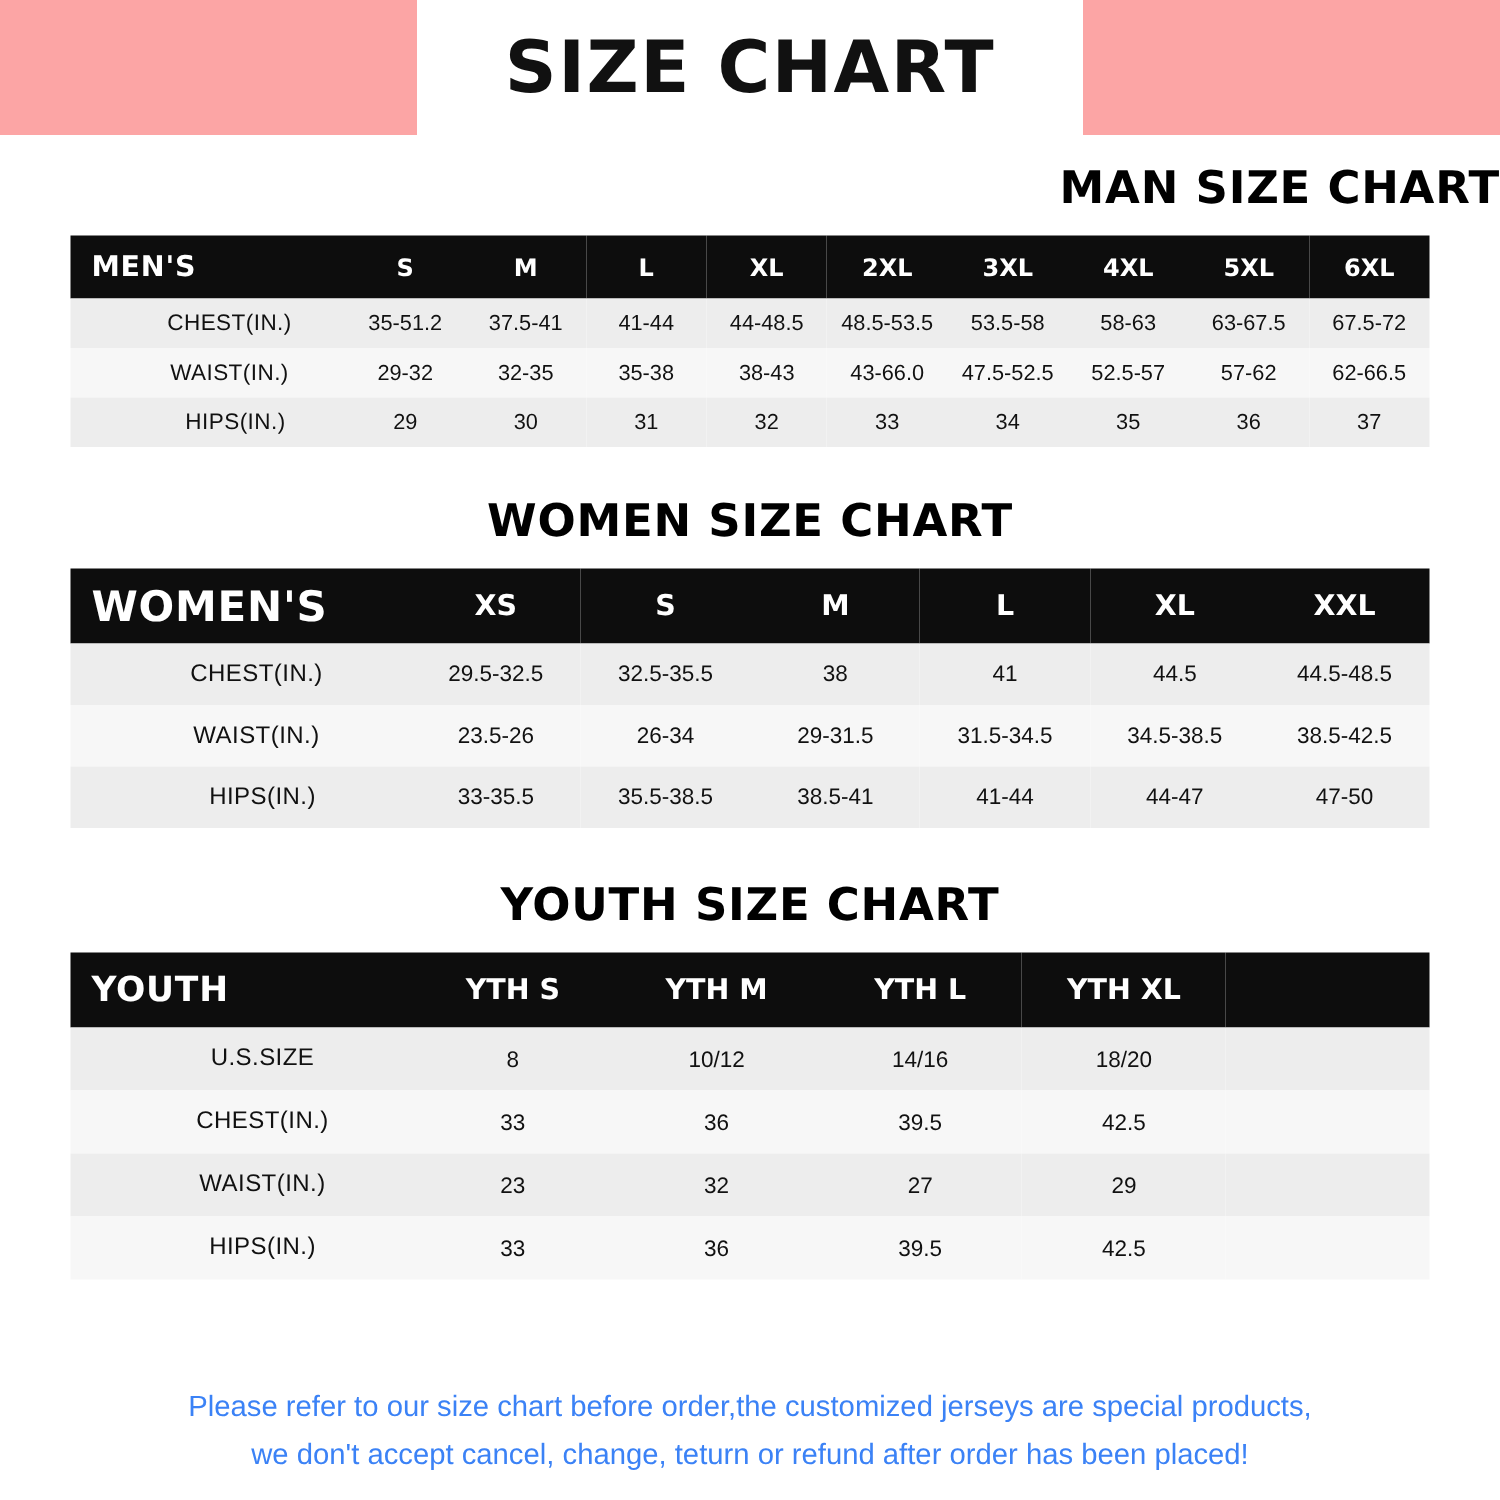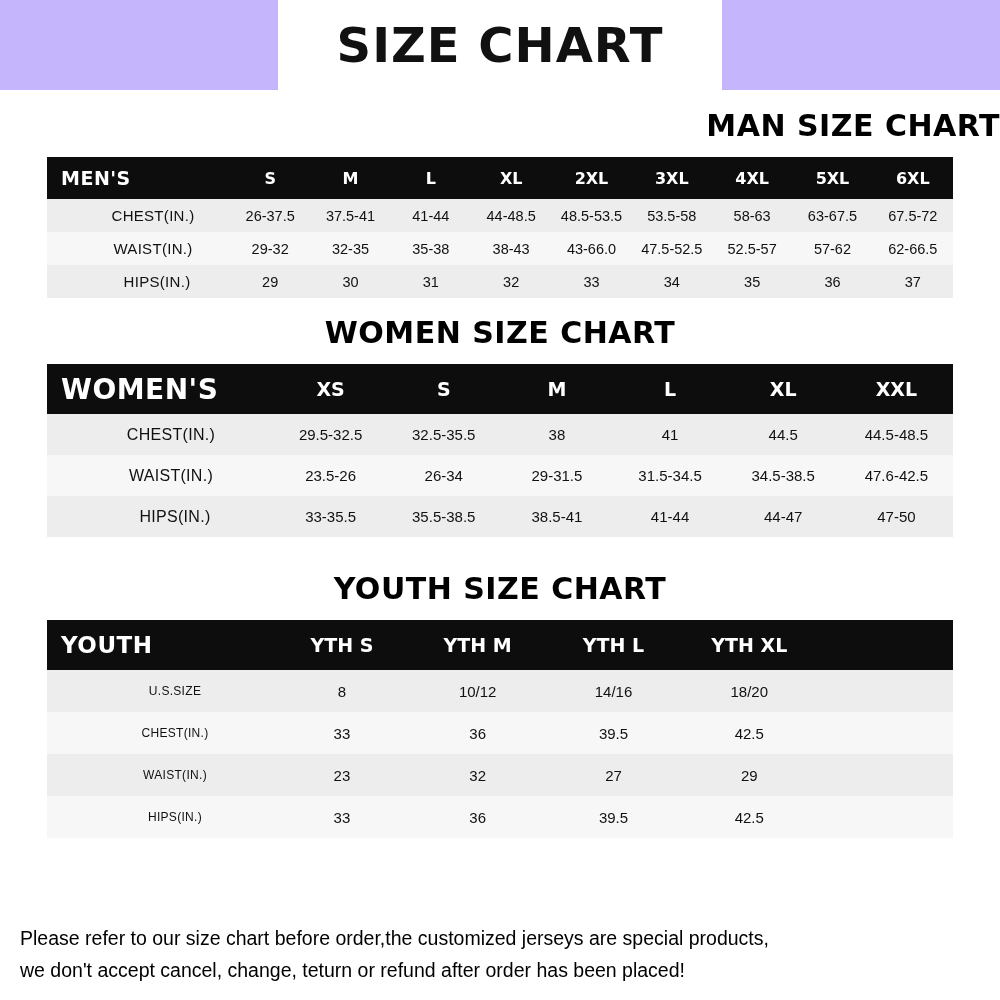--- a/index.html
+++ b/index.html
@@ -16,21 +16,21 @@
   .page {
     position: relative;
     width: 1000px;
     height: 1000px;
     box-sizing: border-box;
   }
   
   .banner {
     position: relative;
     height: 90px;
-    background: #c4b5fd;
+    background: #fca5a5;
     display: flex;
     align-items: flex-start;
     justify-content: center;
   }
   .banner .white-box {
     position: absolute;
     left: 278px;
     top: 0;
     width: 444px;
     height: 90px;
@@ -50,26 +50,26 @@
   
   .section-title {
     text-align: center;
     font-family: "DejaVu Sans", sans-serif;
     font-weight: bold;
     font-size: 30px;
     color: #000000;
     letter-spacing: 0.5px;
   }
   .sec1-title { margin-top: 18px; text-align: right; }
-  .sec2-title { }
+  .sec2-title { margin-top: 32px; }
   .sec3-title { margin-top: 34px; }
 
   
   .table-wrap {
-    margin: 14px auto 17px auto;
+    margin: 14px auto 0 auto;
     width: 906px;
   }
   table.size-table {
     width: 100%;
     border-collapse: collapse;
     table-layout: fixed;
   }
   table.size-table thead th {
     background: #0d0d0d;
     color: #ffffff;
@@ -108,33 +108,33 @@
 
   
   #women-table tbody td { height: 39px; font-size: 15px; }
   #women-table thead th { height: 48px; font-size: 19px; }
   #women-table thead th.rowhead { font-size: 28px; }
   #women-table tbody td.rowlabel { font-size: 16px; padding-left: 22px; }
 
   #youth-table tbody td { height: 40px; font-size: 15px; }
   #youth-table thead th { height: 48px; font-size: 19px; }
   #youth-table thead th.rowhead { font-size: 23px; }
-  #youth-table tbody td.rowlabel { font-size: 12px; }
+  #youth-table tbody td.rowlabel { font-size: 16px; }
 
   #men-table thead th { height: 40px; font-size: 16px; }
   #men-table thead th.rowhead { font-size: 19px; }
 
   
   .footer-note {
     position: absolute;
     left: 0;
     right: 0;
     bottom: 14px;
-    text-align: left;
-    color: #000000;
+    text-align: center;
+    color: #3b82f6;
     font-family: "Liberation Sans", sans-serif;
     font-size: 19.5px;
     line-height: 32px;
     padding: 0 20px;
   }
   .footer-note span { display: block; }
 </style>
 </head>
 <body>
 
@@ -158,21 +158,21 @@
           <th>2XL</th>
           <th>3XL</th>
           <th>4XL</th>
           <th>5XL</th>
           <th>6XL</th>
         </tr>
       </thead>
       <tbody>
         <tr class="odd">
           <td class="rowlabel">CHEST(IN.)</td>
-          <td>26-37.5</td>
+          <td>35-51.2</td>
           <td>37.5-41</td>
           <td>41-44</td>
           <td>44-48.5</td>
           <td>48.5-53.5</td>
           <td>53.5-58</td>
           <td>58-63</td>
           <td>63-67.5</td>
           <td>67.5-72</td>
         </tr>
         <tr class="even">
@@ -227,21 +227,21 @@
           <td>44.5</td>
           <td>44.5-48.5</td>
         </tr>
         <tr class="even">
           <td class="rowlabel">WAIST(IN.)</td>
           <td>23.5-26</td>
           <td>26-34</td>
           <td>29-31.5</td>
           <td>31.5-34.5</td>
           <td>34.5-38.5</td>
-          <td>47.6-42.5</td>
+          <td>38.5-42.5</td>
         </tr>
         <tr class="odd">
           <td class="rowlabel" style="padding-left:30px">HIPS(IN.)</td>
           <td>33-35.5</td>
           <td>35.5-38.5</td>
           <td>38.5-41</td>
           <td>41-44</td>
           <td>44-47</td>
           <td>47-50</td>
         </tr>

